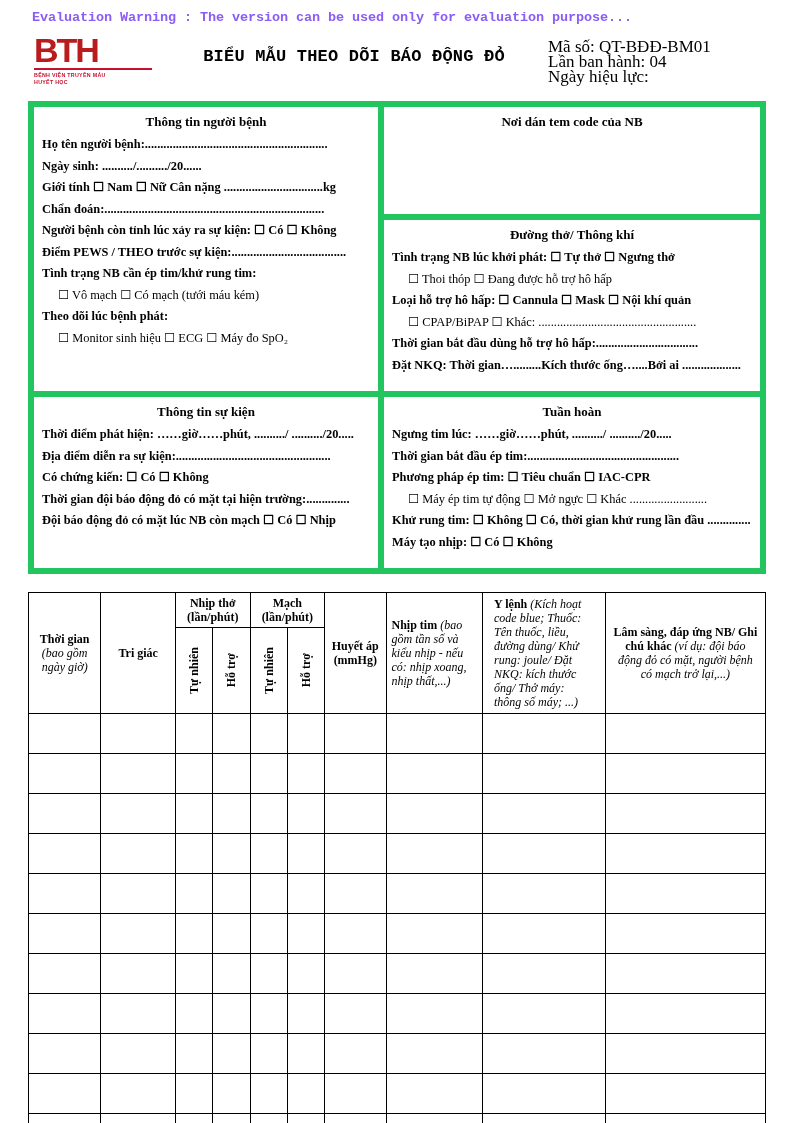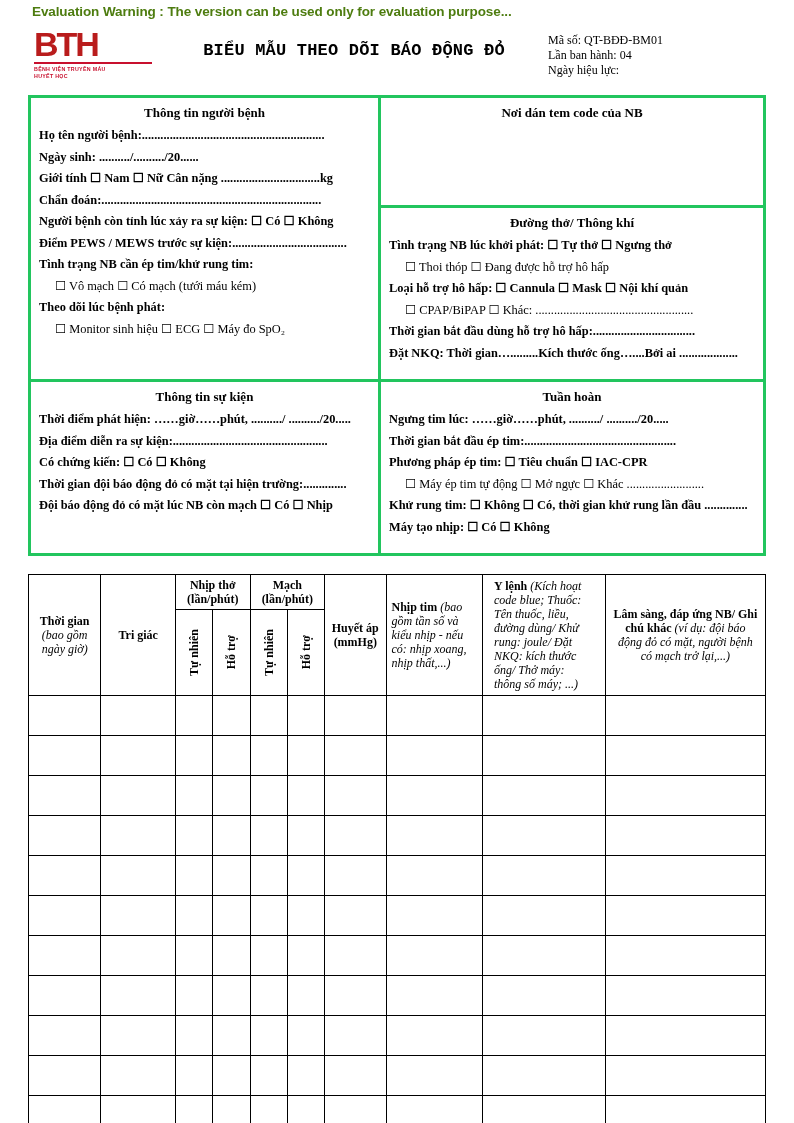--- a/index.html
+++ b/index.html
@@ -15,25 +15,25 @@
     position: relative;
   }
   .page {
     position: relative;
     width: 794px;
     height: 1123px;
     box-sizing: border-box;
     padding: 0 28px;
   }
   .eval-warning {
-    color: #4d7c0f;
-    font-family: Liberation Sans, sans-serif;
+    color: #8b5cf6;
+    font-family: Liberation Mono, monospace;
     font-size: 13.5px;
     font-weight: bold;
-    padding-top: 4px;
+    padding-top: 10px;
     padding-left: 4px;
     letter-spacing: -0.1px;
   }
   
   .header {
     display: flex;
     align-items: flex-start;
     margin-top: 8px;
     height: 62px;
   }
@@ -74,32 +74,32 @@
     font-family: Liberation Mono, monospace;
   }
   .doc-title {
     font-size: 17px;
     font-weight: bold;
     letter-spacing: 0.2px;
   }
   .meta {
     flex: 0 0 218px;
     padding-top: 6px;
-    font-size: 12px;
+    font-size: 17px;
     line-height: 15px;
   }
   
   .info-table {
     width: 100%;
     border-collapse: collapse;
     margin-top: 6px;
     table-layout: fixed;
   }
   .info-table td {
-    border: 3px solid #22c55e;
+    border: 6px solid #22c55e;
     vertical-align: top;
     padding: 4px 8px 15px 8px;
     margin-top: 36px;
   }
   .sec-title {
     text-align: center;
     font-weight: bold;
     font-size: 13px;
     padding: 3px 0 4px 0;
   }
@@ -182,21 +182,21 @@
     </colgroup>
     <tbody>
       <tr>
         <td class="pad-cell" rowspan="2">
           <div class="sec-title">Thông tin người bệnh</div>
           <div class="line b">Họ tên người bệnh:...........................................................</div>
           <div class="line b">Ngày sinh: ........../........../20......</div>
           <div class="line b">Giới tính   ☐ Nam ☐ Nữ  Cân nặng ................................kg</div>
           <div class="line b">Chẩn đoán:.......................................................................</div>
           <div class="line b">Người bệnh còn tỉnh lúc xảy ra sự kiện: ☐ Có     ☐ Không</div>
-          <div class="line b">Điểm PEWS / MEWS trước sự kiện:.....................................</div>
+          <div class="line b">Điểm PEWS / THEO trước sự kiện:.....................................</div>
           <div class="line b">Tình trạng NB cần ép tim/khử rung tim:</div>
           <div class="line ind">☐ Vô mạch ☐ Có mạch (tưới máu kém)</div>
           <div class="line b">Theo dõi lúc bệnh phát:</div>
           <div class="line ind">☐ Monitor sinh hiệu ☐ ECG ☐ Máy đo SpO₂</div>
         </td>
         <td style="height:88px">
           <div class="sec-title">Nơi dán tem code của NB</div>
         </td>
       </tr>
       <tr>

